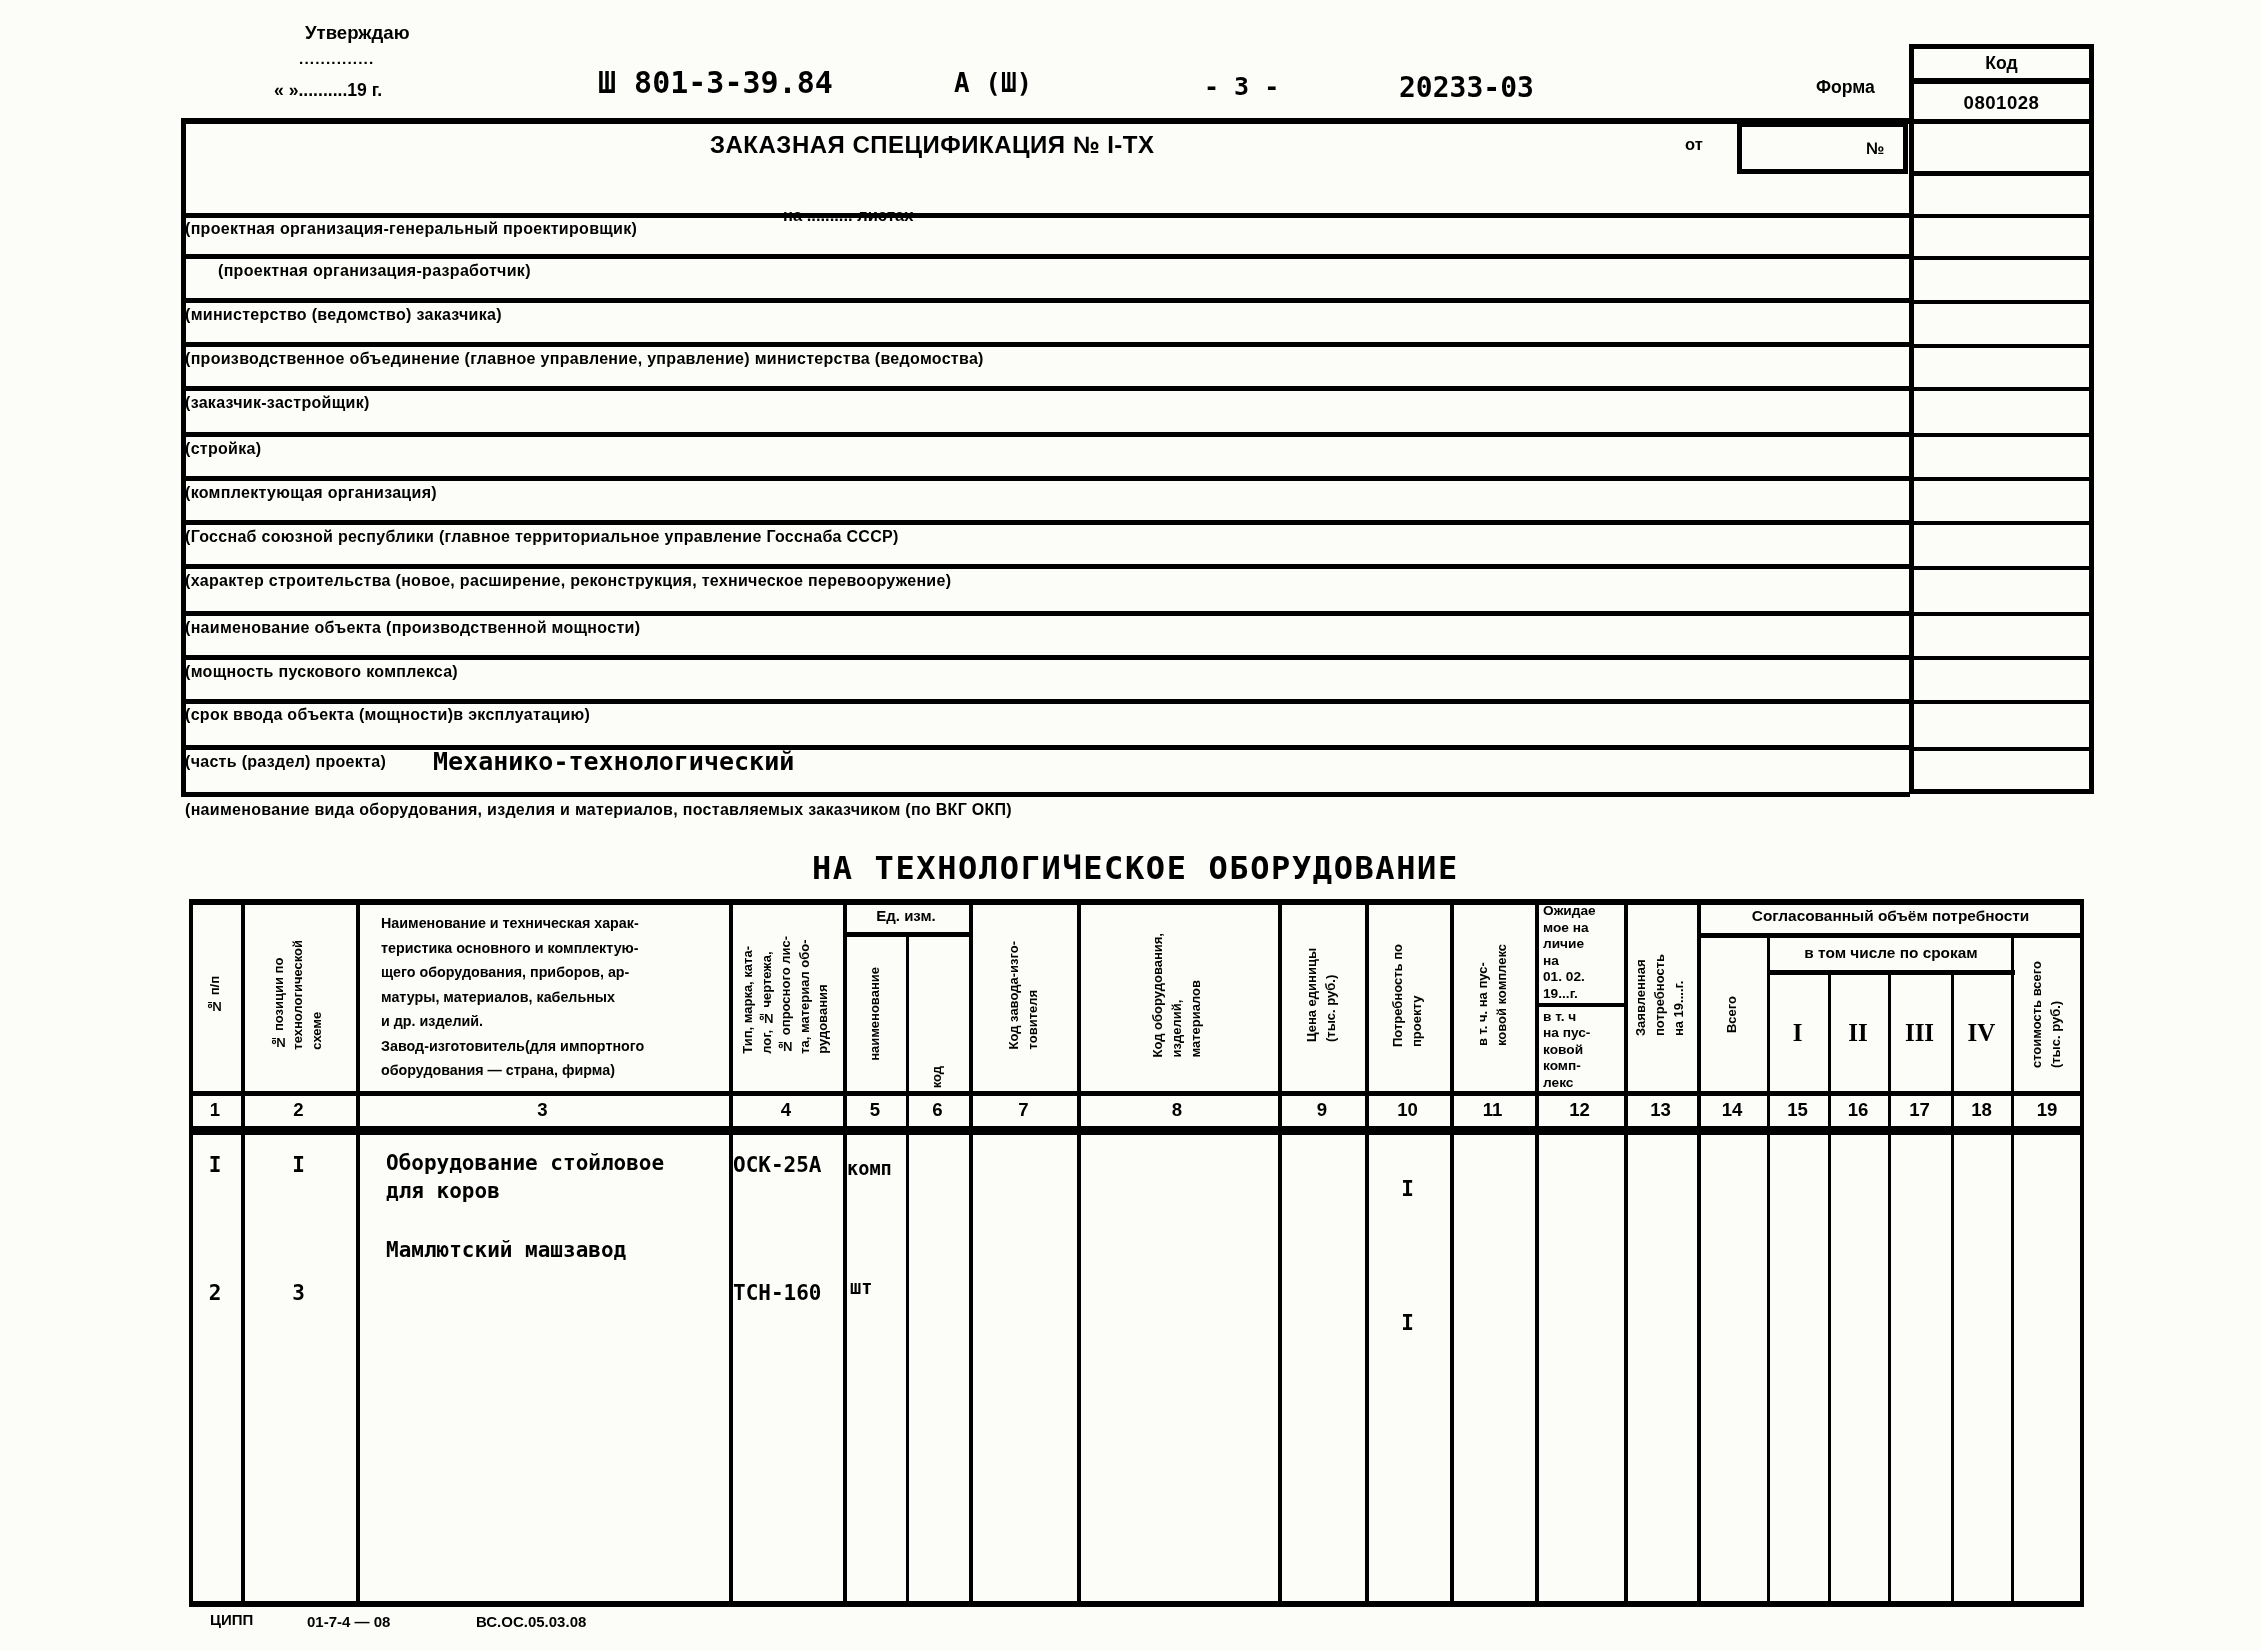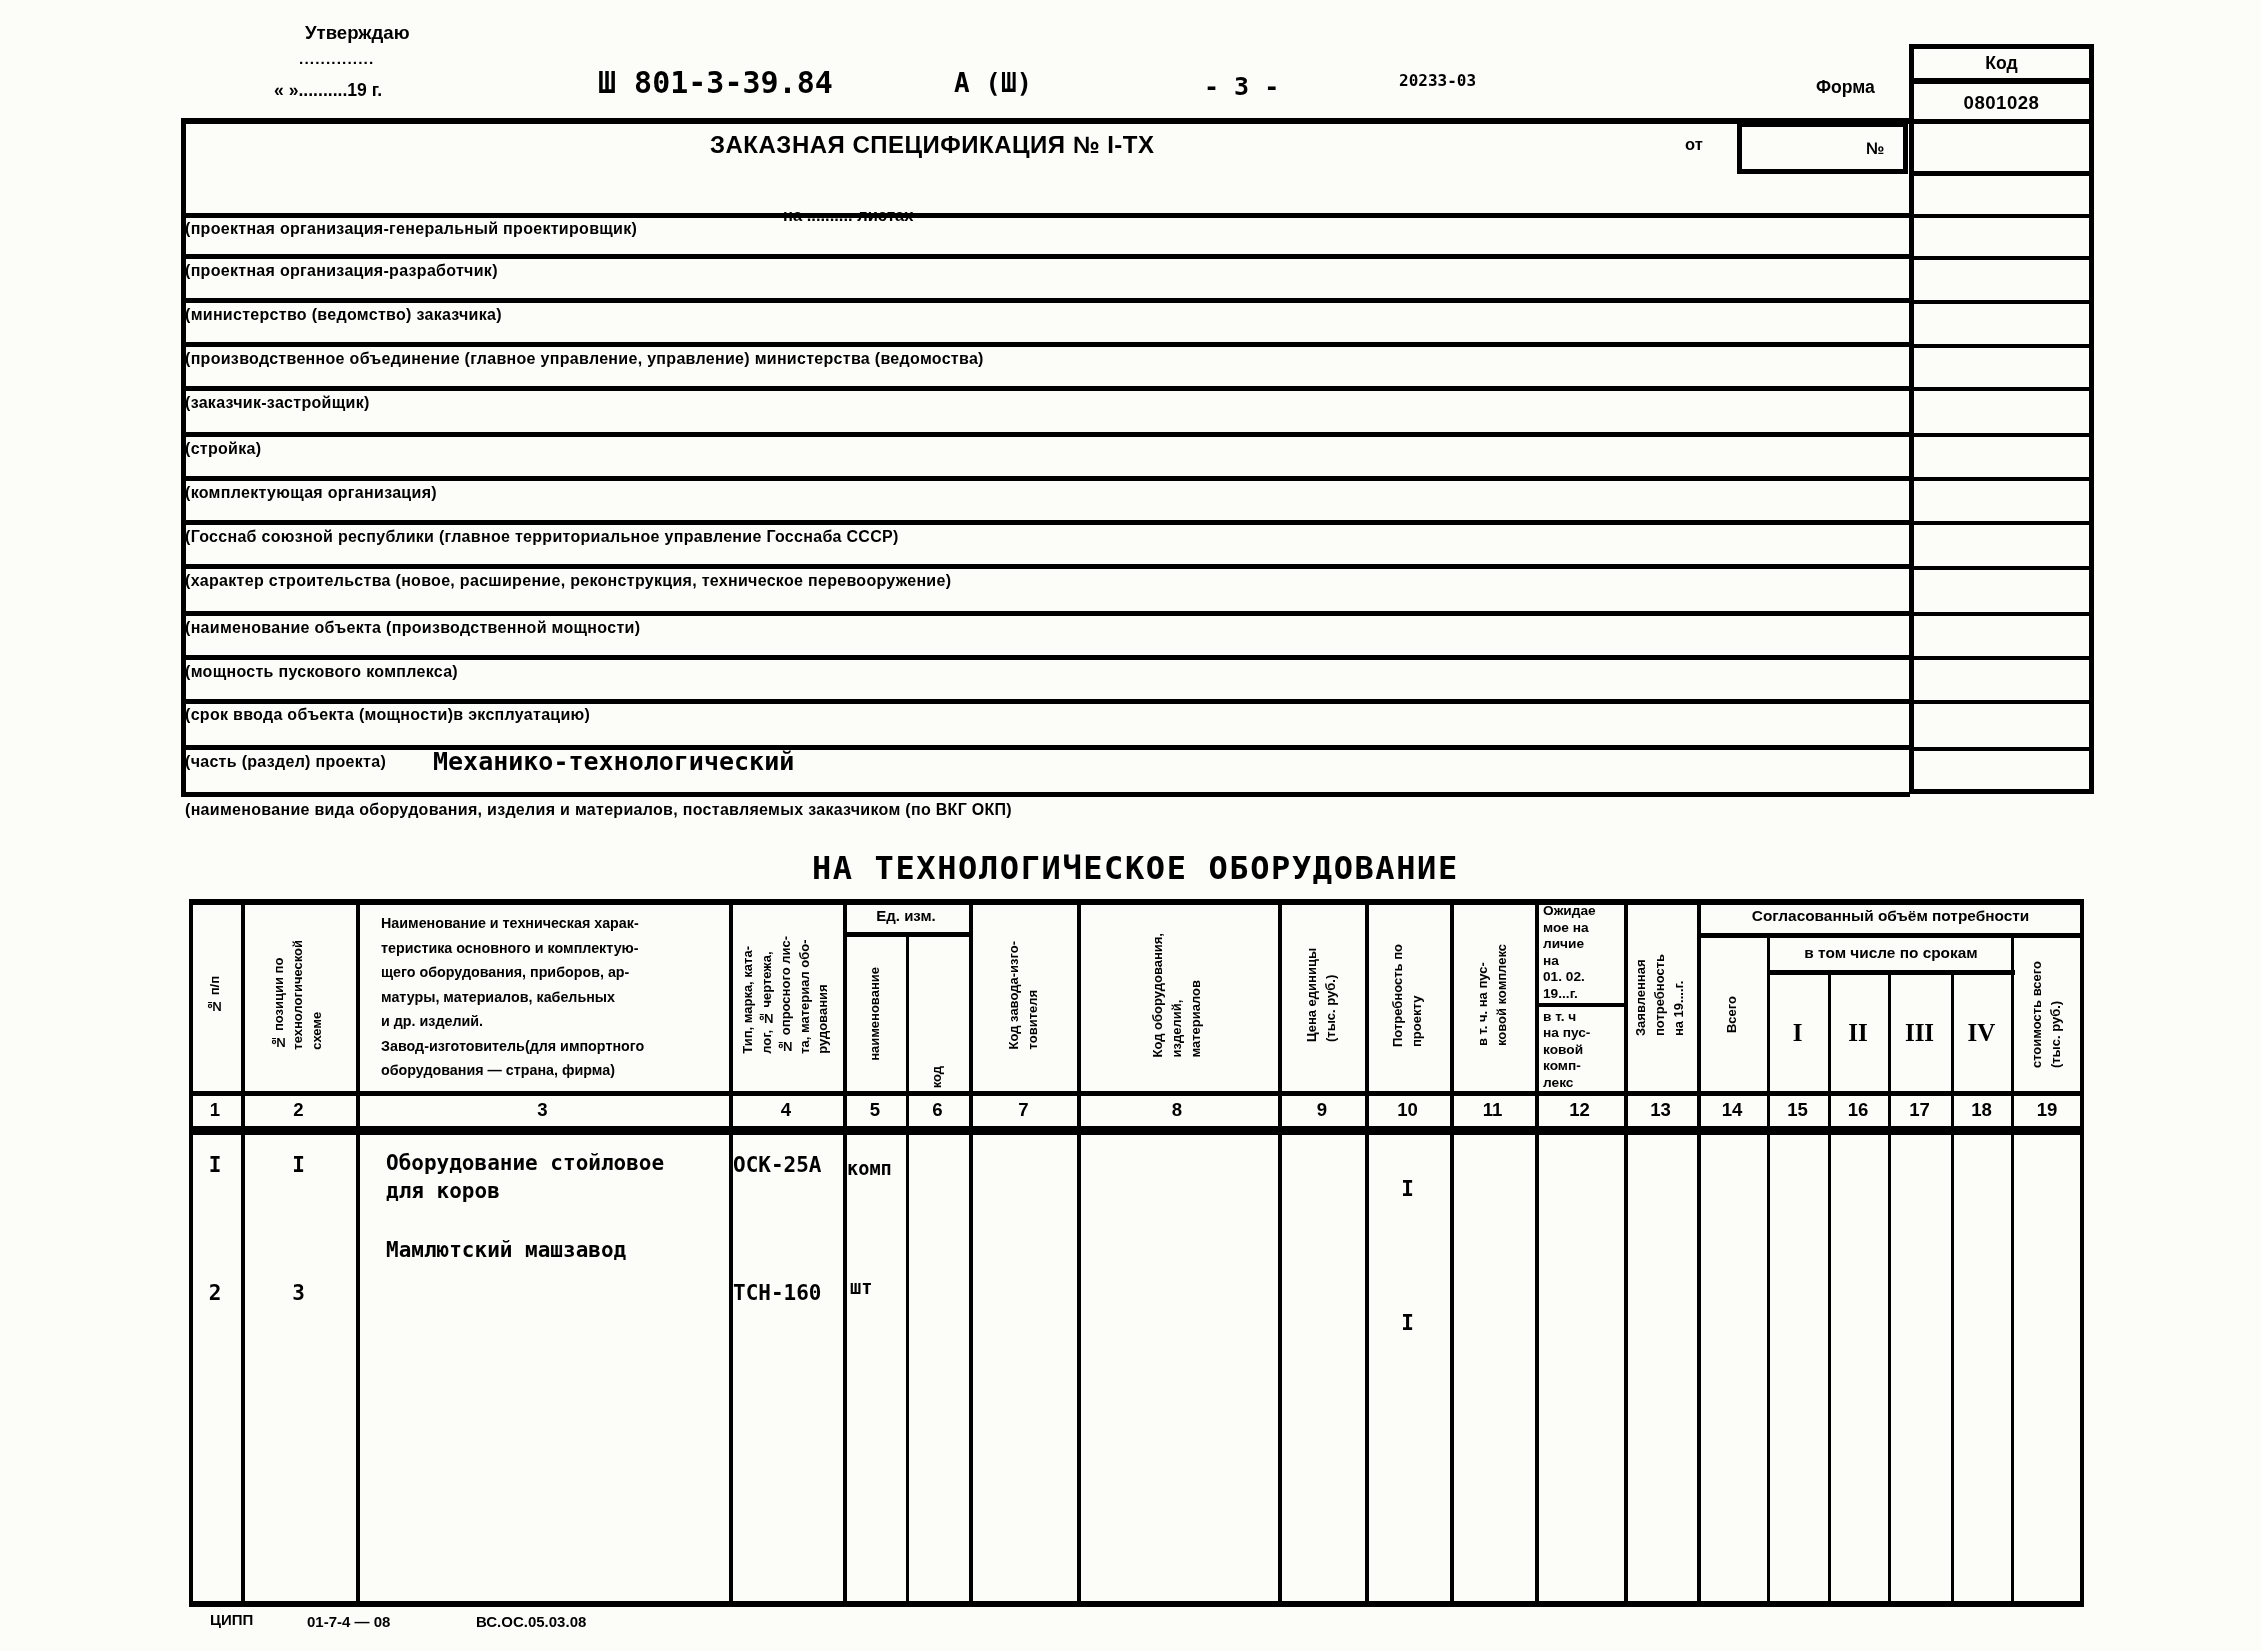--- a/index.html
+++ b/index.html
@@ -25,21 +25,21 @@
 
 <div class="page">
 
   <div class="abs f" style="left:305px;top:22px;font-size:18.6px;">Утверждаю</div>
   <div class="abs f" style="left:299px;top:50px;font-size:15.4px;letter-spacing:1.1px;">..............</div>
   <div class="abs f" style="left:274px;top:80px;font-size:17.6px;">«  »..........19  г.</div>
 
   <div class="abs t" style="left:598px;top:65px;font-size:30px;">Ш 801-3-39.84</div>
   <div class="abs t" style="left:954px;top:68px;font-size:26px;">А (Ш)</div>
   <div class="abs t" style="left:1204px;top:72px;font-size:25px;">- 3 -</div>
-  <div class="abs t" style="left:1399px;top:71px;font-size:16px;">20233-03</div>
+  <div class="abs t" style="left:1399px;top:71px;font-size:28px;">20233-03</div>
   <div class="abs f" style="left:1816px;top:77px;font-size:17.6px;">Форма</div>
 
   <div class="abs" style="left:1909px;top:44px;width:185px;height:750px;border:5px solid #000;box-sizing:border-box;">
     <div class="cell f" style="left:0;top:0;right:0;height:28.5px;font-size:17.6px;">Код</div>
     <div class="hl" style="left:0;right:0;top:28.5px;height:6px;"></div>
     <div class="cell f" style="left:0;top:35px;right:0;height:38px;font-size:18.6px;letter-spacing:0.5px;">0801028</div>
     <div class="hl" style="left:0;right:0;top:70px;height:5px;"></div>
     <div class="hl" style="left:0;right:0;top:122px;height:5px;"></div>
     <div class="hl" style="left:0;right:0;top:165px;height:4.4px;"></div>
     <div class="hl" style="left:0;right:0;top:207px;height:4.4px;"></div>
@@ -63,21 +63,21 @@
   <div class="abs" style="left:1737px;top:122px;width:171px;height:52px;border:5px solid #000;box-sizing:border-box;display:flex;align-items:center;justify-content:flex-end;padding-right:18.6px;">
     <span class="f" style="font-size:16.5px;">№</span>
   </div>
 
   <div class="abs f" style="left:710px;top:131px;font-size:24px;letter-spacing:0.5px;">ЗАКАЗНАЯ СПЕЦИФИКАЦИЯ   №  I-ТХ</div>
   <div class="abs f" style="left:783px;top:174px;font-size:16.5px;margin-top:32px;">на .......... листах</div>
 
   <div class="rule" style="top:213px;"></div>
   <div class="label" style="top:220px;">(проектная организация-генеральный проектировщик)</div>
   <div class="rule" style="top:254px;"></div>
-  <div class="label" style="top:262px;">(проектная организация-разработчик)</div>
+  <div class="label" style="top:262px;margin-left:33px;">(проектная организация-разработчик)</div>
   <div class="rule" style="top:298px;"></div>
   <div class="label" style="top:306px;">(министерство (ведомство) заказчика)</div>
   <div class="rule" style="top:342px;"></div>
   <div class="label" style="top:350px;">(производственное объединение (главное управление, управление) министерства (ведомоства)</div>
   <div class="rule" style="top:386px;"></div>
   <div class="label" style="top:394px;">(заказчик-застройщик)</div>
   <div class="rule" style="top:432px;"></div>
   <div class="label" style="top:440px;">(стройка)</div>
   <div class="rule" style="top:476px;"></div>
   <div class="label" style="top:484px;">(комплектующая организация)</div>

